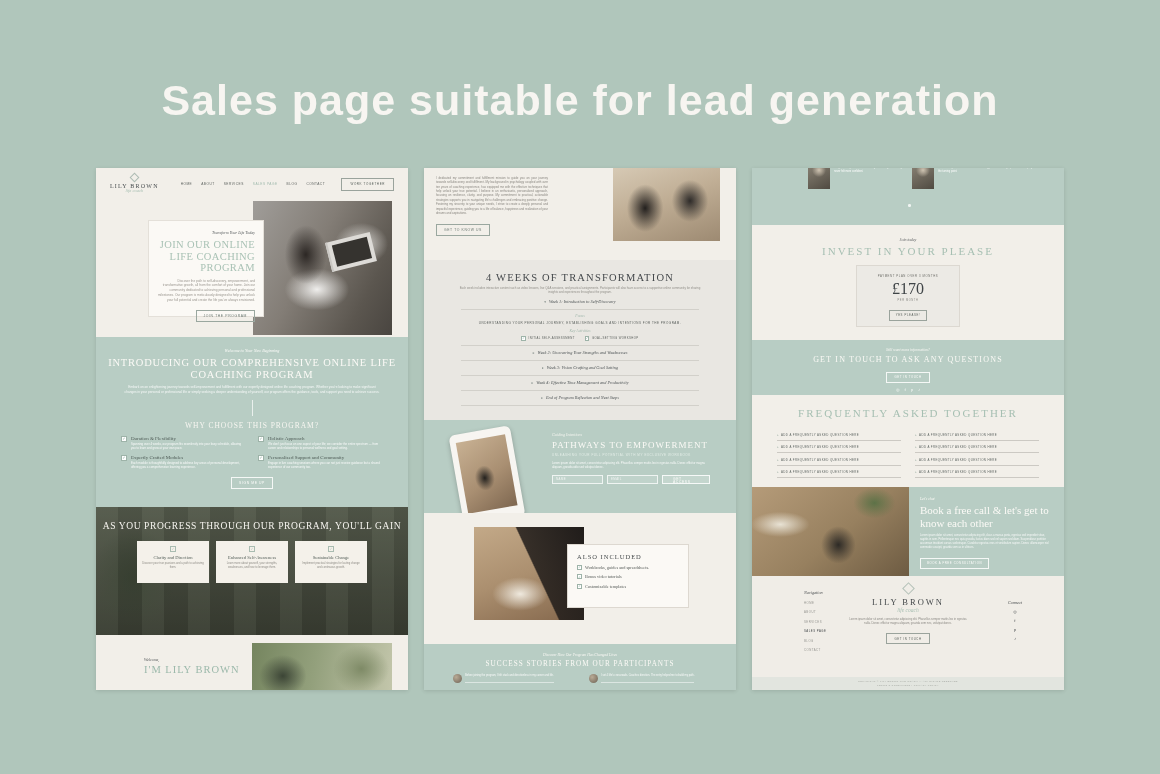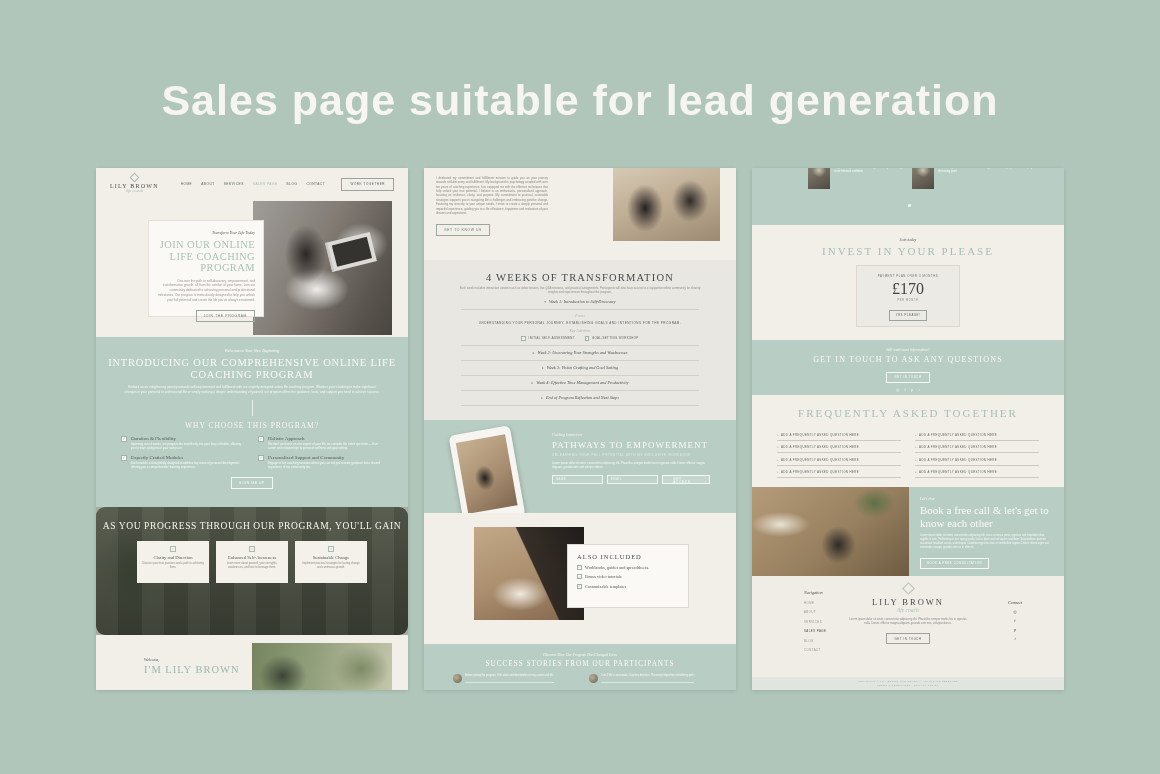--- a/index.html
+++ b/index.html
@@ -64,21 +64,21 @@
   .features { display:grid; grid-template-columns:1fr 1fr; gap:4px 12px; width:84%; margin:6px auto 0; text-align:left; }
   .feature { display:flex; gap:4px; }
   .feature .txt .t { font-family:"Liberation Serif",serif; font-size:5px; color:#4e5b56; }
   .feature .txt .b { font-size:2.9px; line-height:1.45; color:rgba(255,255,255,.92); margin-top:1.5px; }
   .p1-intro .btn { margin-top:7px; }
 
   .p1-gain { position:relative; height:128px; text-align:center; color:#f6f4ef;
     background:
       repeating-linear-gradient(90deg, rgba(143,150,128,.28) 0 22px, rgba(84,88,72,.28) 22px 46px),
       radial-gradient(60px 70px at 12% 55%, #3a4634 0%, rgba(58,70,52,0) 70%),
-      linear-gradient(180deg, #6a7060 0%, #4c4f43 55%, #35372e 100%); border-radius: 9px; }
+      linear-gradient(180deg, #6a7060 0%, #4c4f43 55%, #35372e 100%); }
   .p1-gain::before { content:""; position:absolute; inset:0; background:rgba(38,42,34,.35); }
   .p1-gain .inner { position:relative; padding-top:14px; }
   .p1-gain h2 { font-family:"Liberation Serif",serif; font-weight:400; font-size:9.5px; line-height:1.2; letter-spacing:.6px; }
   .gain-cards { display:flex; justify-content:center; gap:7px; margin-top:9px; }
   .gain-card { width:72px; height:42px; background:#f4f1ea; color:#4c5350; padding:5px 5px; }
   .gain-card .ic { width:6px; height:6px; border:1px solid #a9bcb1; margin:0 auto 3px; display:flex;
     align-items:center; justify-content:center; font-size:3.5px; color:#a9bcb1; }
   .gain-card .t { font-family:"Liberation Serif",serif; font-size:4.6px; color:#515c56; }
   .gain-card .b { font-size:2.7px; line-height:1.4; color:#8e8c86; margin-top:1.5px; }
 

